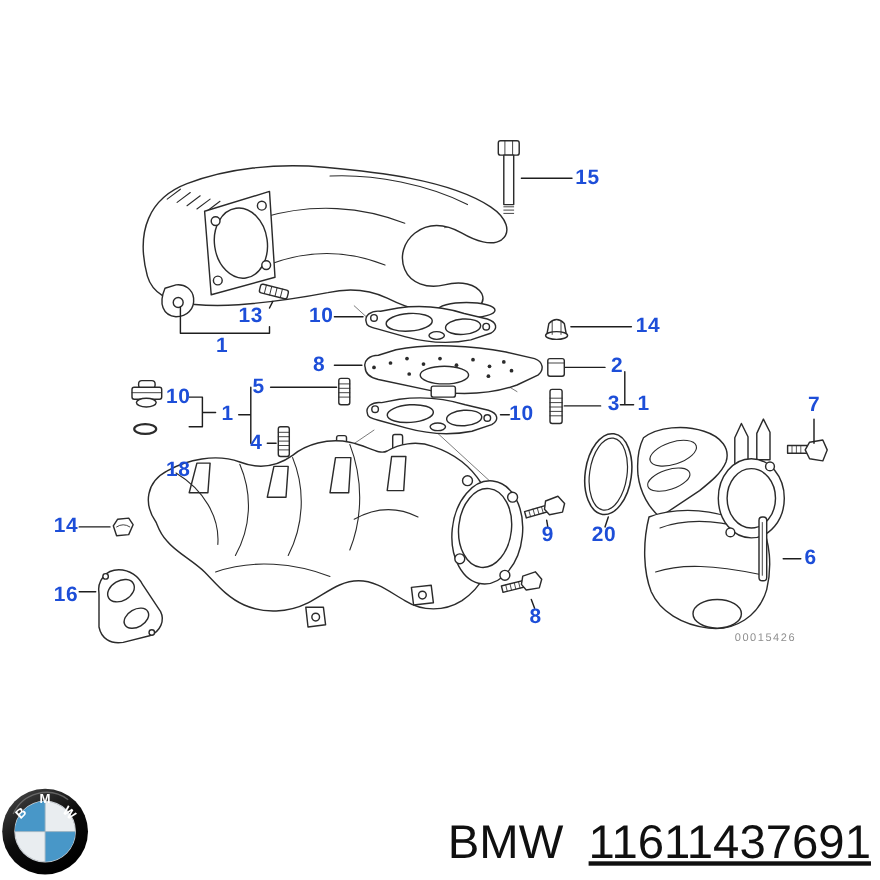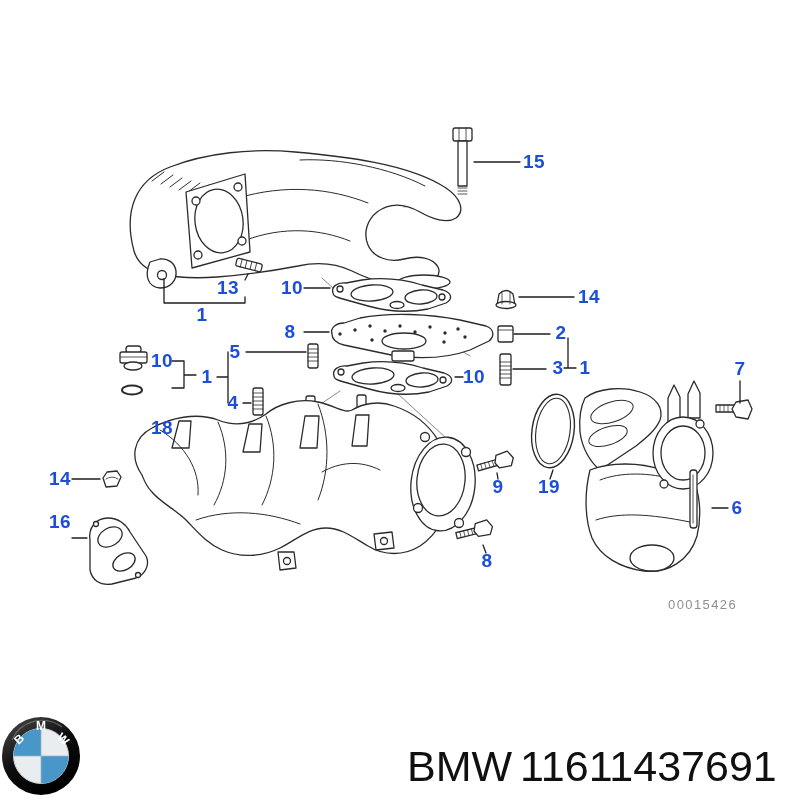--- a/index.html
+++ b/index.html
@@ -3,25 +3,25 @@
 <meta charset="utf-8">
 <style>
   html,body{margin:0;padding:0;background:#ffffff;}
   .stage{position:relative;width:800px;height:800px;background:#ffffff;overflow:hidden;
          font-family:"Liberation Sans",sans-serif;}
   svg{display:block;}
   .art{position:absolute;left:0;top:0;}
   .callout{position:absolute;transform:translate(-50%,-50%);
            font-family:"Liberation Sans",sans-serif;font-weight:bold;
            font-size:19px;color:#1d4ed8;letter-spacing:.5px;white-space:nowrap;}
-  .watermark{position:absolute;left:668px;top:597px;
-             font-size:13px;color:#8f8f8f;letter-spacing:1.4px;}
+  .watermark{position:absolute;left:668px;top:575px;
+             font-size:10px;color:#8f8f8f;letter-spacing:1.4px;}
   .footer-title{position:absolute;left:407px;top:742px;
                 font-size:43px;color:#101010;white-space:nowrap;}
-  .footer-title .pn{margin-left:8px;}
+  .footer-title .pn{margin-left:23px;text-decoration:underline;}
   .logo-wrap{position:absolute;left:0px;top:715px;width:82px;height:82px;}
 </style>
 </head>
 <body>
 
 <div class="stage">
 
   <svg class="art" width="800" height="800" viewBox="0 0 800 800">
     <g fill="#ffffff" stroke="#2b2b2b" stroke-width="1.3" stroke-linejoin="round" stroke-linecap="round">
 
@@ -272,23 +272,23 @@
       <div class="callout" style="left: 162px; top: 361px;">10</div>
       <div class="callout" style="left: 162px; top: 388px; margin-top: 40px;">18</div>
       <div class="callout" style="left: 233px; top: 403px;">4</div>
       <div class="callout" style="left: 589px; top: 297px;">14</div>
       <div class="callout" style="left: 561px; top: 333px;">2</div>
       <div class="callout" style="left: 558px; top: 368px;">3</div>
       <div class="callout" style="left: 585px; top: 368px;">1</div>
       <div class="callout" style="left: 474px; top: 377px;">10</div>
       <div class="callout" style="left: 740px; top: 369px;">7</div>
       <div class="callout" style="left: 60px; top: 479px;">14</div>
-      <div class="callout" style="left: 60px; top: 522px;">16</div>
+      <div class="callout" style="left: 60px; top: 541px;">16</div>
       <div class="callout" style="left: 498px; top: 487px;">9</div>
-      <div class="callout" style="left: 549px; top: 487px;">19</div>
+      <div class="callout" style="left: 549px; top: 487px;">20</div>
       <div class="callout" style="left: 737px; top: 508px;">6</div>
       <div class="callout" style="left: 487px; top: 561px;">8</div>
     </div>
 
   <div class="watermark">00015426</div>
 
   <div class="logo-wrap">
     <svg width="82" height="82" viewBox="0 0 82 82">
       <defs>
         <linearGradient id="ringGrad" x1="0" y1="0" x2="0.6" y2="1">

